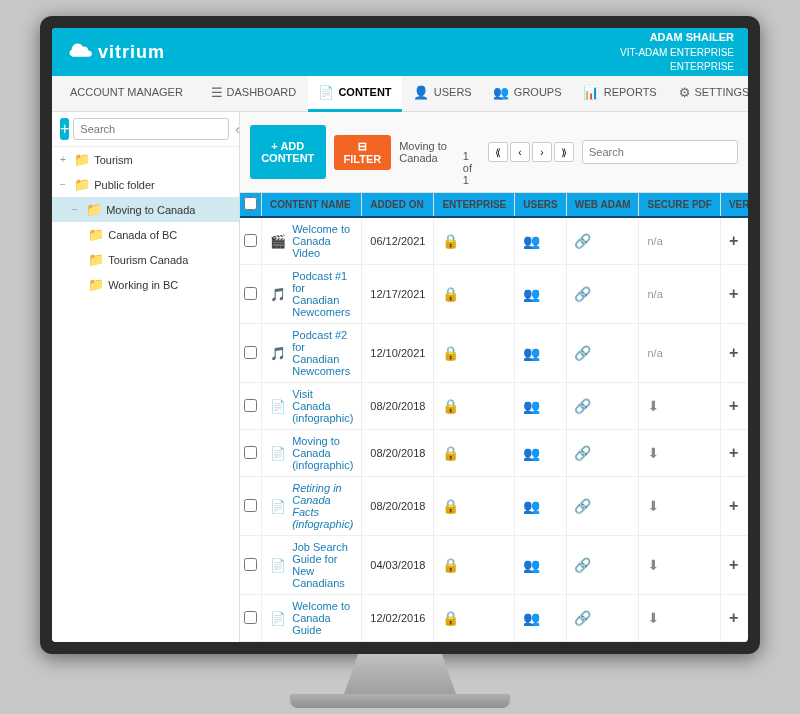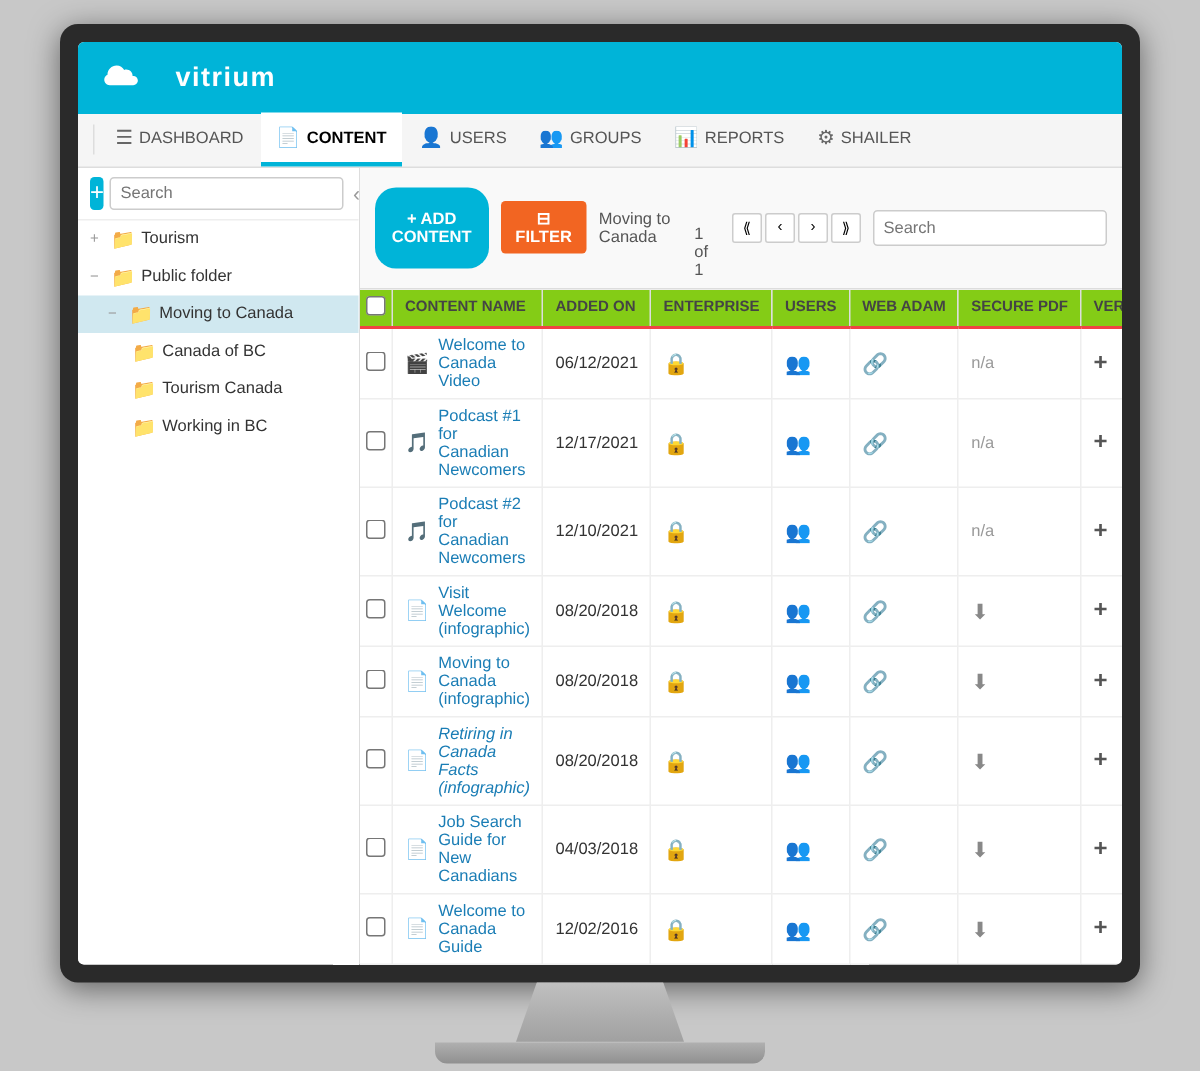--- a/index.html
+++ b/index.html
@@ -56,21 +56,21 @@
       display: flex;
       align-items: center;
       justify-content: space-between;
       padding: 8px 14px;
       height: 48px;
     }
 
     .logo-area {
       display: flex;
       align-items: center;
-      gap: 23px;
+      gap: 4px;
     }
 
     .logo-cloud {
       width: 28px;
       height: 20px;
     }
 
     .logo-text {
       color: #fff;
       font-size: 18px;
@@ -214,21 +214,21 @@
       padding: 6px 10px;
       gap: 8px;
       border-bottom: 1px solid #ddd;
       background: #f9f9f9;
     }
 
     .btn-add {
       background: #00b4d8;
       color: #fff;
       border: none;
-      border-radius: 14px;
+      border-radius: 3px;
       padding: 15px 10px;
       font-size: 11px;
       font-weight: bold;
       cursor: pointer;
       display: flex;
       align-items: center;
       gap: 4px;
     }
 
     .btn-filter {
@@ -284,22 +284,22 @@
       margin-left: auto;
     }
 
     .data-table {
       width: 100%;
       border-collapse: collapse;
       font-size: 11px;
     }
 
     .data-table th {
-      background: #84cc16;
-      border-bottom: 2px solid #ef4444;
+      background: #0ea5e9;
+      border-bottom: 2px solid #0c4a6e;
       border-right: 1px solid #ddd;
       padding: 6px 8px;
       text-align: left;
       font-weight: bold;
       color: #444;
       font-size: 10px;
       white-space: nowrap;
     }
 
     .data-table td {
@@ -359,23 +359,31 @@
   <div class="monitor-screen-border">
     <div class="monitor-screen">
 
       <div class="top-bar">
         <div class="logo-area">
           <svg class="logo-cloud" viewBox="0 0 40 28" fill="white">
             <path d="M32,12 C32,8.686 29.314,6 26,6 C25.298,6 24.63,6.126 24.01,6.356 C22.686,3.742 19.96,2 16.8,2 C12.014,2 8.1,5.914 8.1,10.7 C8.1,10.786 8.1,10.872 8.104,10.956 C6.264,11.68 5,13.49 5,15.6 C5,18.472 7.328,20.8 10.2,20.8 L32.6,20.8 C35.03,20.8 37,18.83 37,16.4 C37,14.234 35.404,12.444 33.334,12.064 C32.782,12.026 32.394,12 32,12 Z"></path>
           </svg>
           <span class="logo-text">vitrium</span>
         </div>
+        <div class="user-info">
+          <div class="user-name">ADAM SHAILER</div>
+          <div>VIT-ADAM ENTERPRISE</div>
+          <div>ENTERPRISE</div>
+        </div>
       </div>
 
       <div class="nav-bar">
+        <div class="nav-item">
+          <span>ACCOUNT MANAGER</span>
+        </div>
         <div class="nav-divider"></div>
         <div class="nav-item">
           <span class="nav-icon">☰</span>
           <span>DASHBOARD</span>
         </div>
         <div class="nav-item active">
           <span class="nav-icon">📄</span>
           <span>CONTENT</span>
         </div>
         <div class="nav-item">
@@ -385,21 +393,21 @@
         <div class="nav-item">
           <span class="nav-icon">👥</span>
           <span>GROUPS</span>
         </div>
         <div class="nav-item">
           <span class="nav-icon">📊</span>
           <span>REPORTS</span>
         </div>
         <div class="nav-item">
           <span class="nav-icon">⚙</span>
-          <span>SHAILER</span>
+          <span>SETTINGS</span>
         </div>
 
       </div>
 
       <div class="content-area">
 
         <div class="sidebar">
           <div class="sidebar-toolbar">
             <button class="sidebar-add-btn">+</button>
             <input class="sidebar-search" type="text" placeholder="Search" style="">
@@ -518,21 +526,21 @@
                     <td><span class="icon-users" style="cursor:pointer;">👥</span></td>
                     <td><span class="icon-link" style="cursor:pointer;">🔗</span></td>
                     <td><span class="na-text">n/a</span></td>
                     <td><span class="icon-plus">+</span></td>
                   </tr>
                   <tr>
                     <td><input type="checkbox" style=""></td>
                     <td>
                       <div class="content-name-cell">
       <span class="file-icon">📄</span>
-      <span style="cursor:pointer;color:#1a7db5;">Visit Welcome (infographic)</span>
+      <span style="cursor:pointer;color:#1a7db5;">Visit Canada (infographic)</span>
     </div>
                     </td>
                     <td class="col-date">08/20/2018</td>
                     <td><span class="icon-lock" style="cursor:pointer;">🔒</span></td>
                     <td><span class="icon-users" style="cursor:pointer;">👥</span></td>
                     <td><span class="icon-link" style="cursor:pointer;">🔗</span></td>
                     <td><span class="icon-download" style="cursor:pointer;">⬇</span></td>
                     <td><span class="icon-plus">+</span></td>
                   </tr>
                   <tr>

